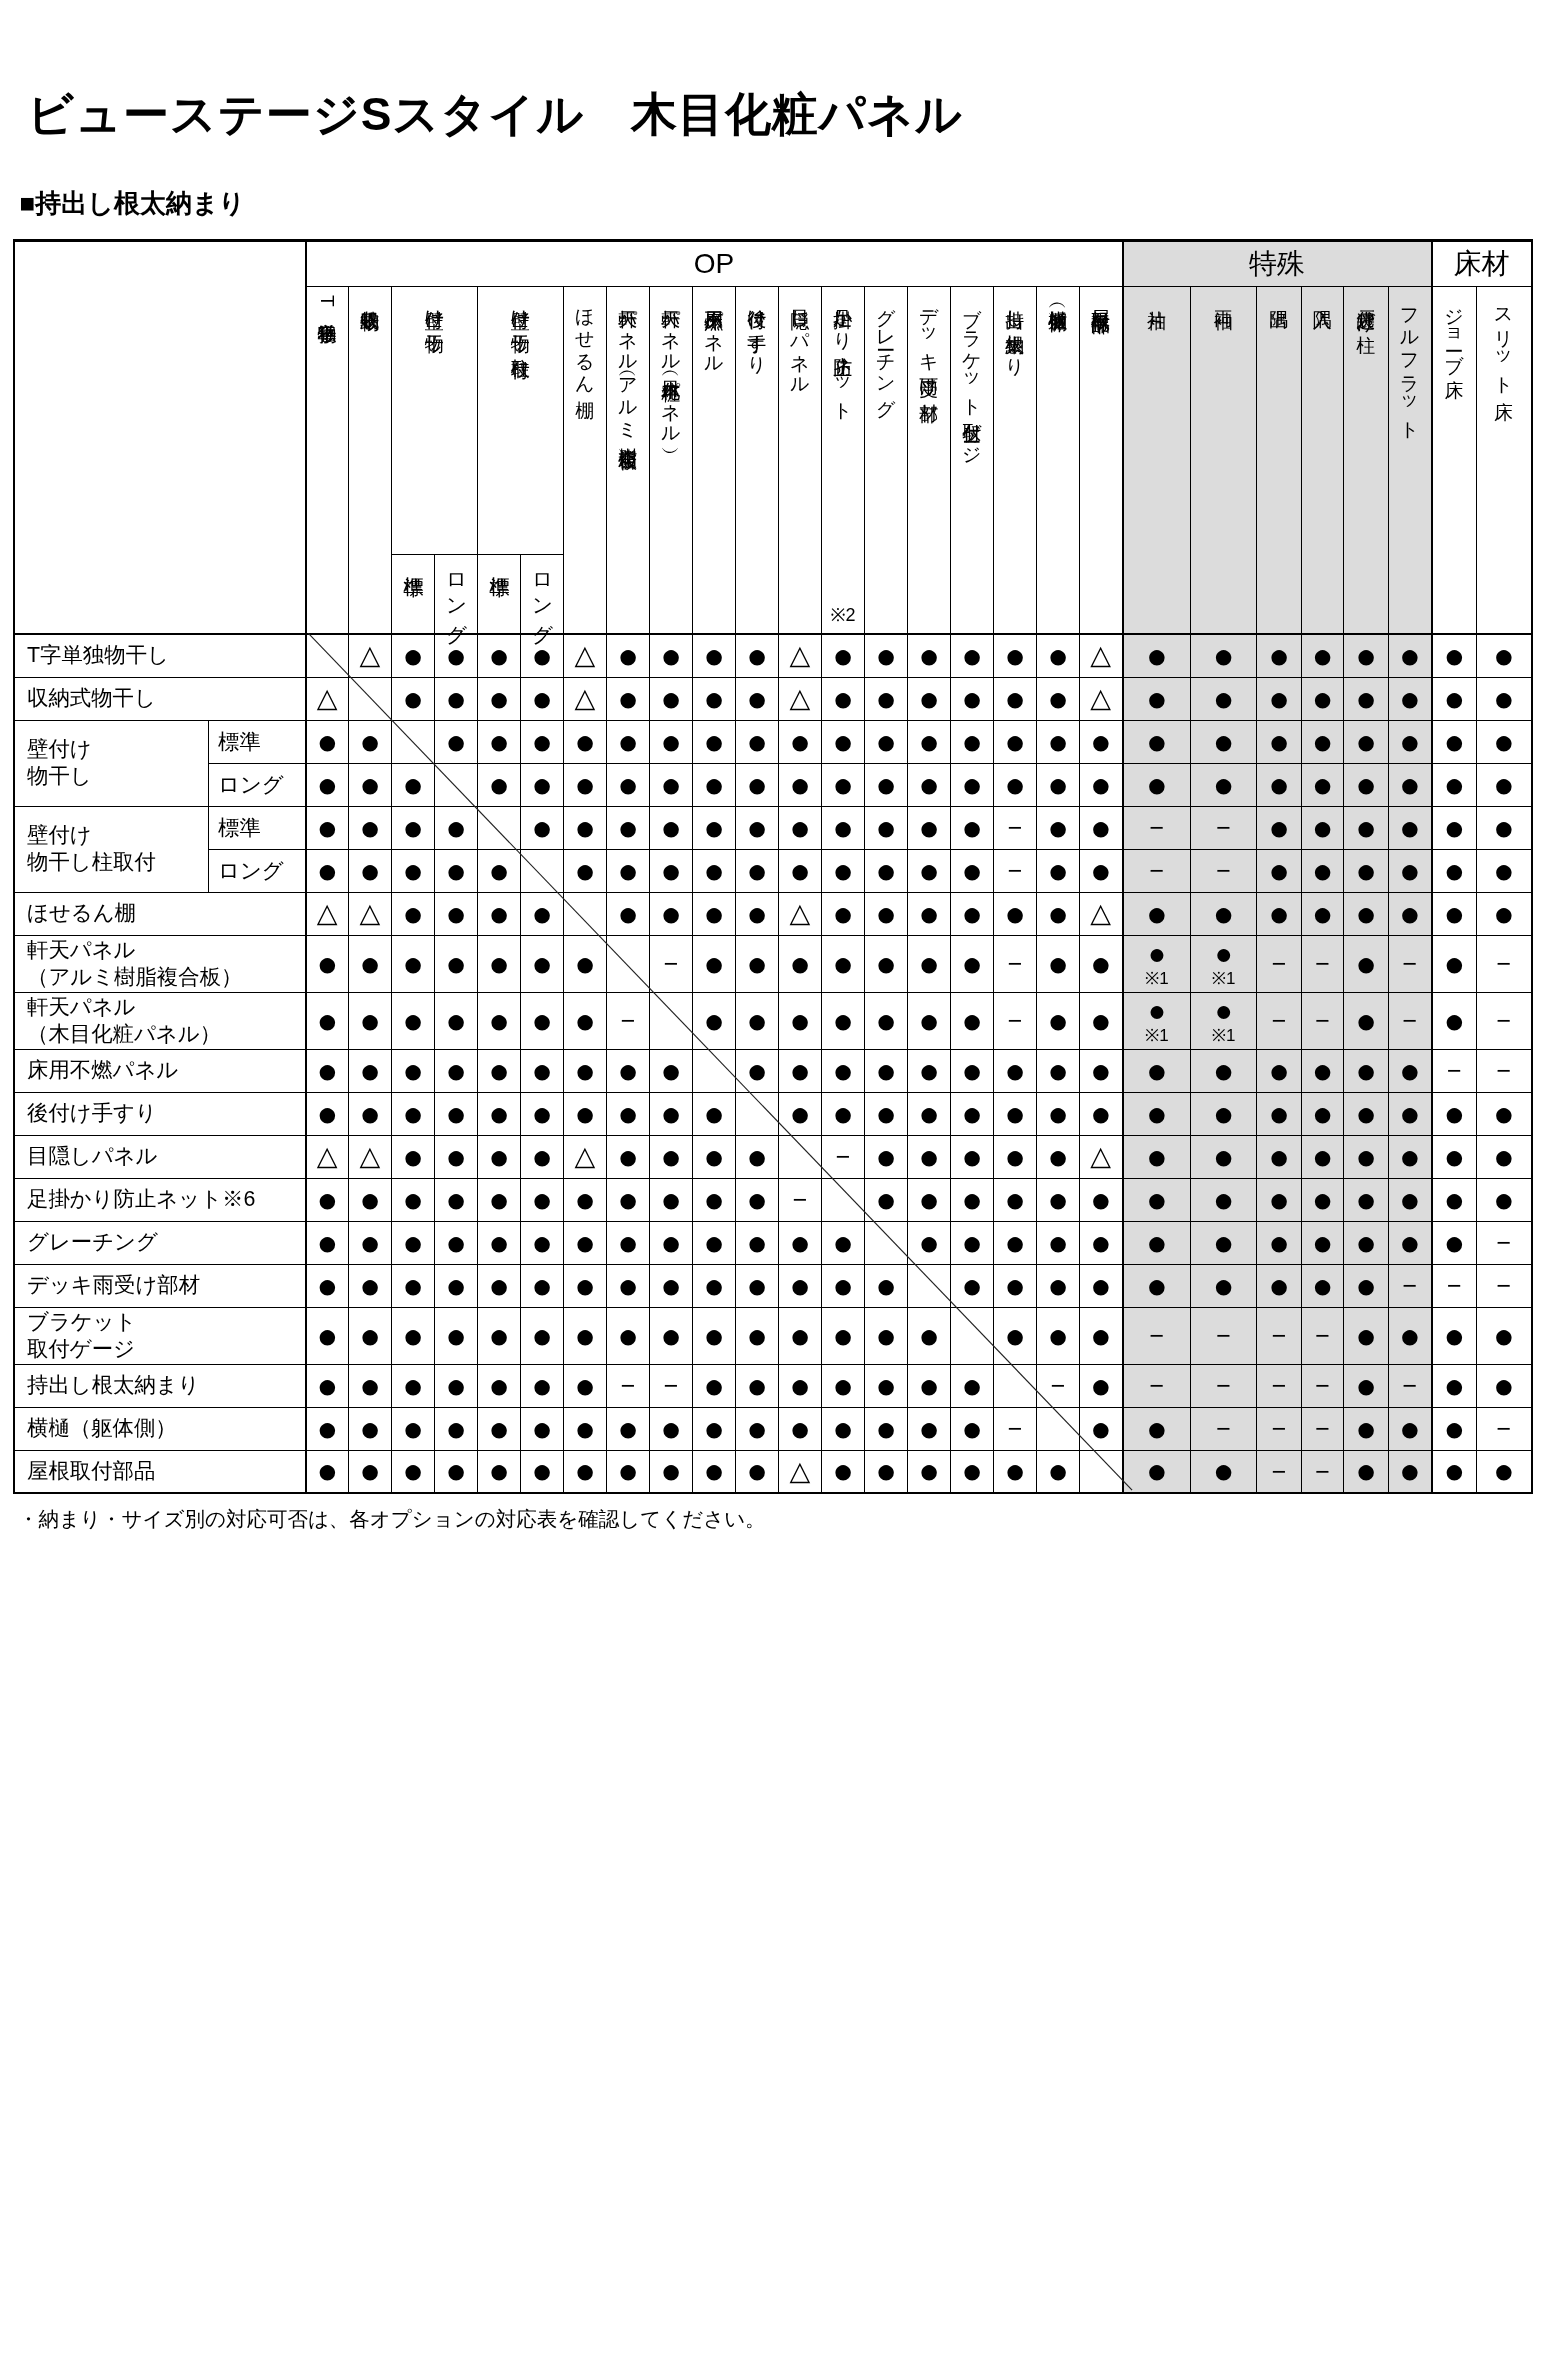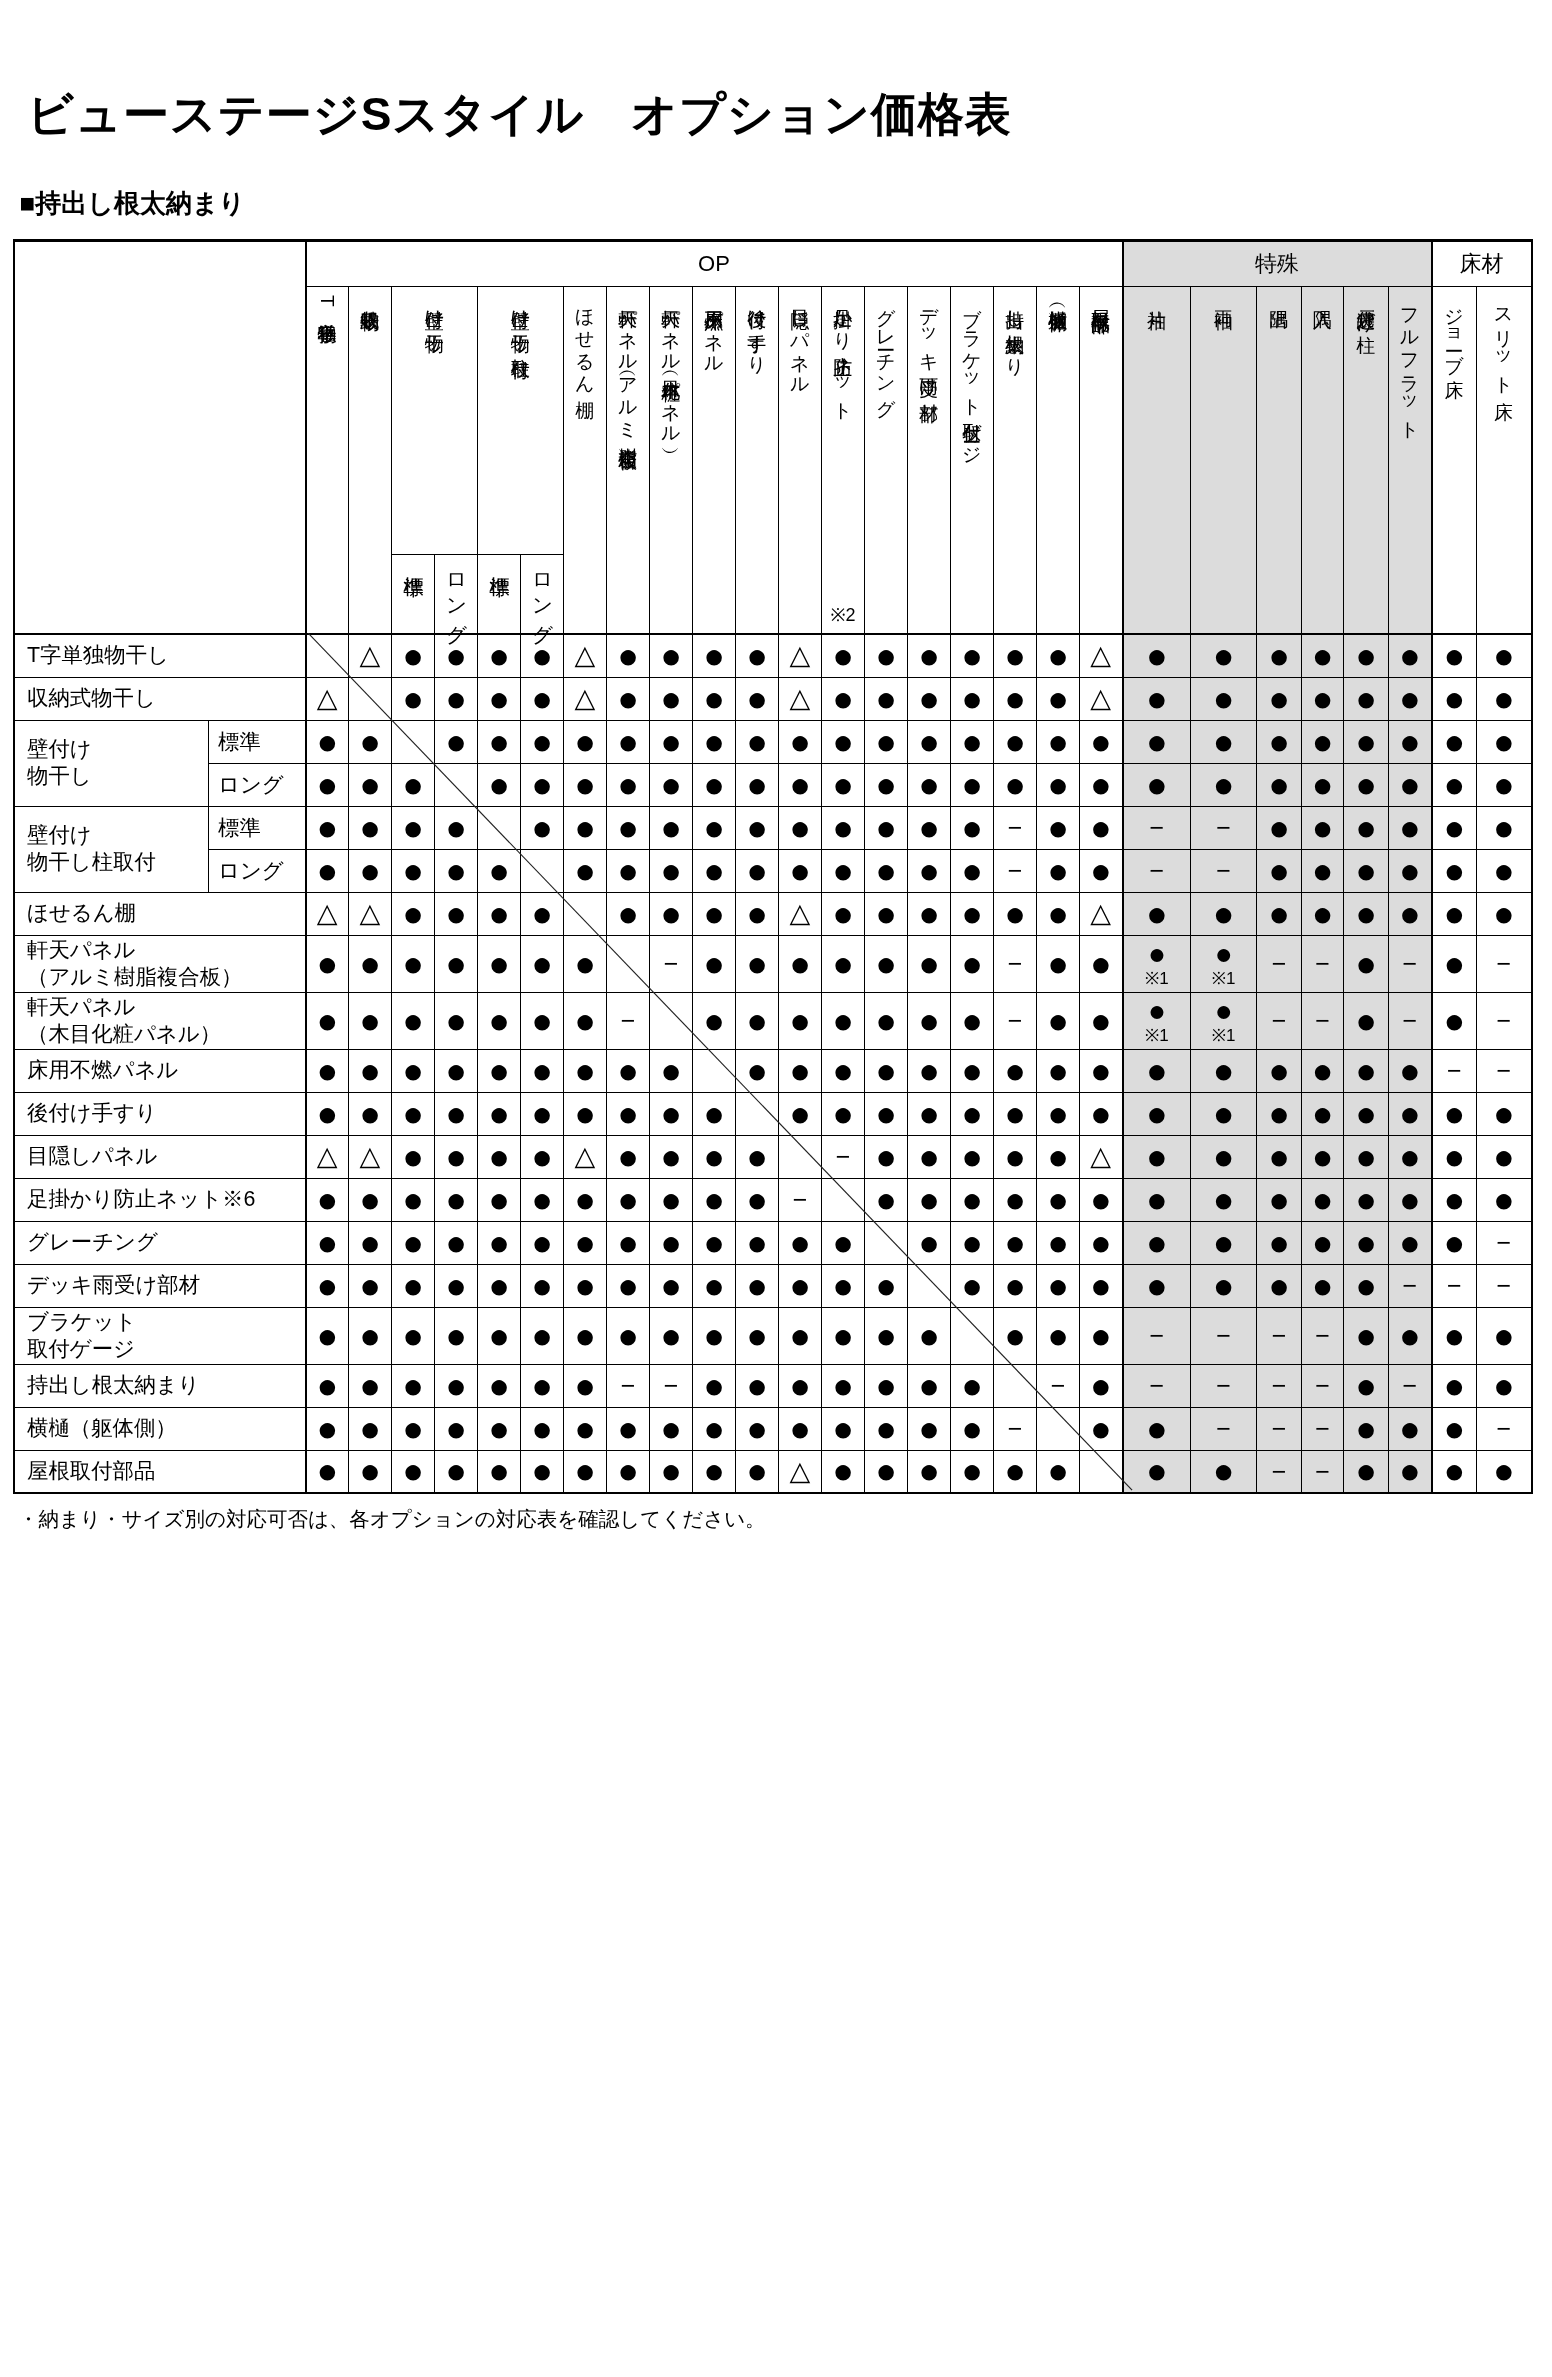--- a/index.html
+++ b/index.html
@@ -11,21 +11,21 @@
   .section-heading { position:absolute; left:19.6px; top:186px; font-size:26px; font-weight:bold; }
   .tablewrap { position:absolute; left:12.5px; top:239px; }
 
   table { border-collapse:collapse; table-layout:fixed; }
   table { border:2.7px solid #000; border-top-width:3.6px; }
   th, td { border:0.9px solid #000; padding:0; font-weight:normal; box-sizing:border-box; }
   .gray { background:#dcdcdc; }
   .bl3 { border-left:2.7px solid #000 !important; }
   tbody tr:first-child th, tbody tr:first-child td { border-top:2.7px solid #000; }
 
-  .gcell { font-size:22px; text-align:center; vertical-align:middle;margin-left:39px; }
+  .gcell { font-size:28px; text-align:center; vertical-align:middle;margin-left:39px; }
 
   .vh { vertical-align:top; position:relative; }
   .vwrap { display:flex; justify-content:center; padding-top:8px; }
   .vtext { writing-mode:vertical-rl; text-orientation:mixed; font-size:19px; line-height:1.12; letter-spacing:0.9px; }
   .colnote { position:absolute; bottom:7.1px; left:0; right:0; text-align:center; font-size:18px; }
 
   .rlab { text-align:left; padding-left:12.5px; font-size:21.4px; vertical-align:middle; white-space:pre-line; line-height:27px; }
   .rsub { text-align:left; padding-left:9px; font-size:21.4px; vertical-align:middle; }
 
   .dc { text-align:center; vertical-align:middle; line-height:1; }
@@ -36,21 +36,21 @@
   .stack .c { font-size:30px; line-height:29.5px; }
   .stack .n { font-size:17px; line-height:19px; }
 
   .diag { position:absolute; left:295px; top:394px; pointer-events:none; }
 
   .notes { position:absolute; left:18px; top:1505px; font-size:20.5px; line-height:27px; }
 </style>
 </head>
 <body>
 
-<div class="title">ビューステージSスタイル　オプション価格表</div>
+<div class="title">ビューステージSスタイル　木目化粧パネル</div>
 <div class="section-heading">■持出し根太納まり</div>
 
 <div class="tablewrap">
   <table id="matrix">
       <colgroup>
         <col style="width: 195px;">
         <col style="width: 97px;">
         <col style="width: 43px;">
         <col style="width: 43px;">
         <col style="width: 43px;">

